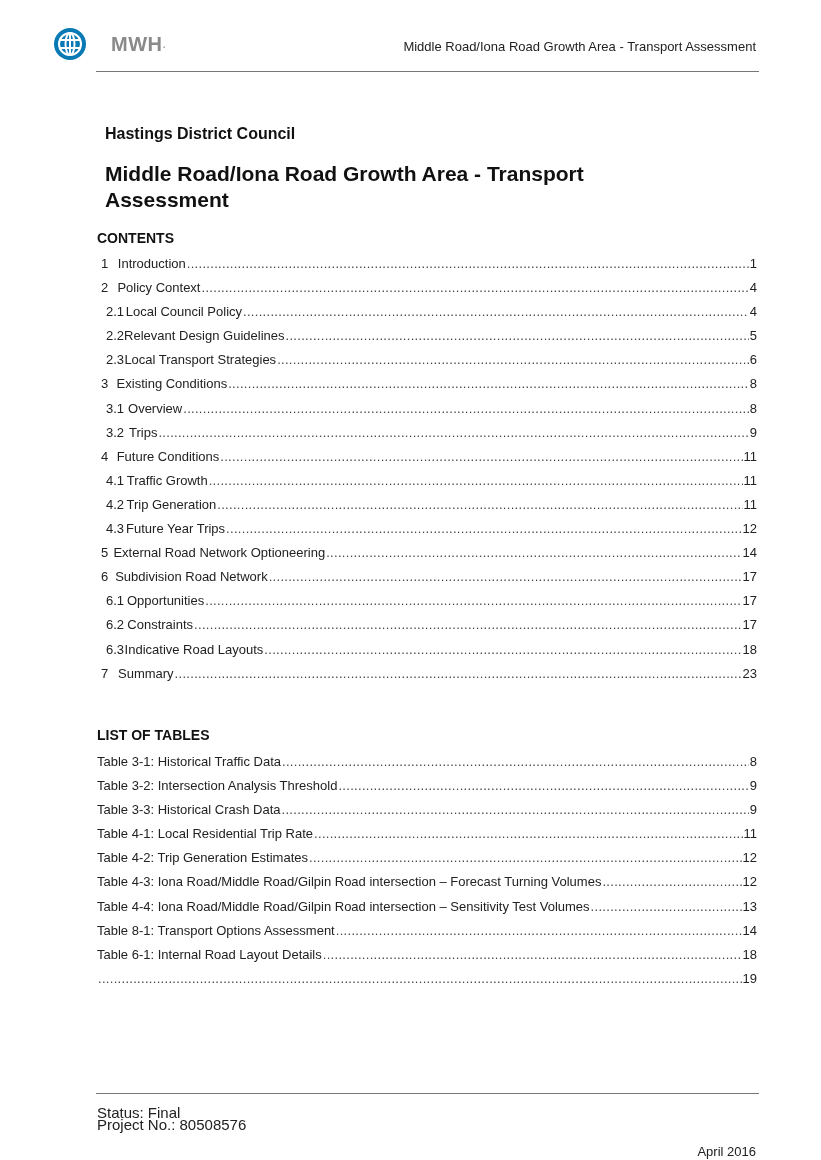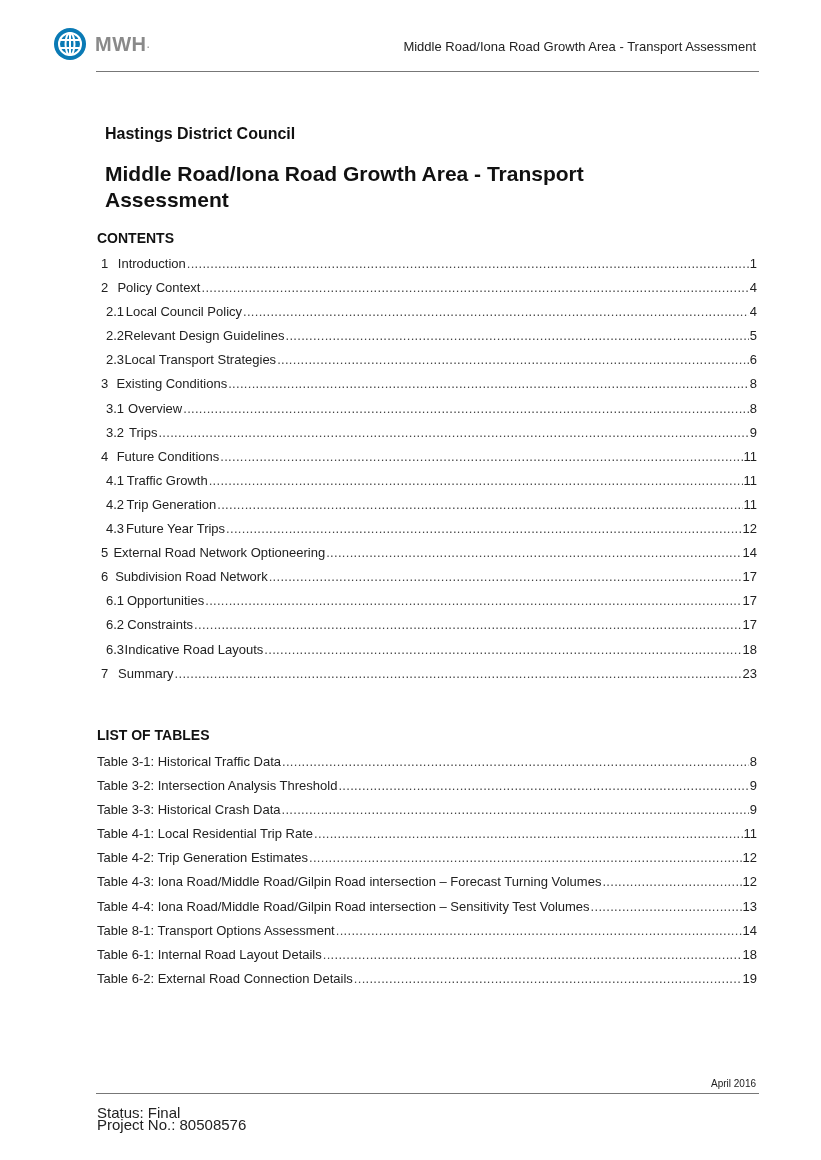--- a/index.html
+++ b/index.html
@@ -2,21 +2,21 @@
 <html><head>
 <meta charset="utf-8">
 <style>
   html, body { margin: 0; padding: 0; background: #ffffff; }
   body { width: 821px; height: 1160px; position: relative; overflow: hidden;
          font-family: "Liberation Sans", sans-serif; color: #1a1a1a; }
 
   .header { position: absolute; left: 0; top: 0; width: 821px; height: 80px; }
   .logo { position: absolute; left: 53px; top: 27px; display: flex; align-items: center; }
   .logo-globe { width: 34px; height: 34px; }
-  .logo-text { margin-left: 8px; font-size: 20px; font-weight: bold; color: #8a8a8a; letter-spacing: 0.5px; }
+  .logo-text { margin-left: 24px; font-size: 20px; font-weight: bold; color: #8a8a8a; letter-spacing: 0.5px; }
   .logo-dot { color: #8a8a8a; font-size: 12px; }
   .header-title { position: absolute; right: 65px; top: 39px; font-size: 13px; color: #222; }
   .header-rule { position: absolute; left: 96px; right: 62px; top: 71px; height: 1px; background: #777; }
 
   .doc-title { position: absolute; left: 105px; top: 125px; font-size: 16px; font-weight: bold; color: #111; }
   .doc-subtitle { position: absolute; left: 105px; top: 161px; width: 560px; font-size: 21px; font-weight: bold; line-height: 26px; color: #111; }
 
   .section-heading { position: absolute; left: 97px; font-size: 14px; font-weight: bold; color: #111; }
 
   .toc { position: absolute; left: 97px; width: 660px; }
@@ -24,21 +24,21 @@
   .toc-num { display: inline-block; }
   .toc-row.lvl1 .toc-num { width: 30px; padding-left: 4px; }
   .toc-row.lvl2 .toc-num { width: 39px; padding-left: 9px; }
   .toc-label { flex: 0 0 auto; }
   .toc-leader { flex: 1 1 auto; overflow: hidden; color: #444; letter-spacing: 0.3px; margin: 0 1px; }
   .toc-leader::before { content: "................................................................................................................................................................................................................................................................"; }
   .toc-page { flex: 0 0 auto; text-align: right; }
 
   .footer-rule { position: absolute; left: 96px; right: 62px; top: 1093px; height: 1px; background: #777; }
   .footer-left { position: absolute; left: 97px; top: 1107px; font-size: 15px; line-height: 12px; color: #222; }
-  .footer-right { position: absolute; right: 65px; top: 1078px; font-size: 10px; color: #222; margin-left: 17px; }
+  .footer-right { position: absolute; right: 65px; top: 1144px; font-size: 13px; color: #222; margin-left: 17px; }
 </style>
 </head>
 <body>
 
 <div class="header">
   <div class="logo">
     <svg class="logo-globe" viewBox="0 0 34 34">
       <circle cx="17" cy="17" r="16" fill="#0a7ab5"></circle>
       <circle cx="17" cy="17" r="11" fill="none" stroke="#fff" stroke-width="2"></circle>
       <ellipse cx="17" cy="17" rx="4.5" ry="11" fill="none" stroke="#fff" stroke-width="2"></ellipse>
@@ -209,21 +209,20 @@
       <span class="toc-label">Table 8-1: Transport Options Assessment</span>
       <span class="toc-leader"></span>
       <span class="toc-page">14</span>
     </div>
     <div class="toc-row tbl">
       <span class="toc-label">Table 6-1: Internal Road Layout Details</span>
       <span class="toc-leader"></span>
       <span class="toc-page">18</span>
     </div>
     <div class="toc-row tbl">
-      <span class="toc-label">Table 6-2: External Road Connection Details</span>
       <span class="toc-leader"></span>
       <span class="toc-page">19</span>
     </div>
   </div>
 
 <div class="footer-rule"></div>
 <div class="footer-left">
   <div>Status: Final</div>
   <div>Project No.: 80508576</div>
 </div>

